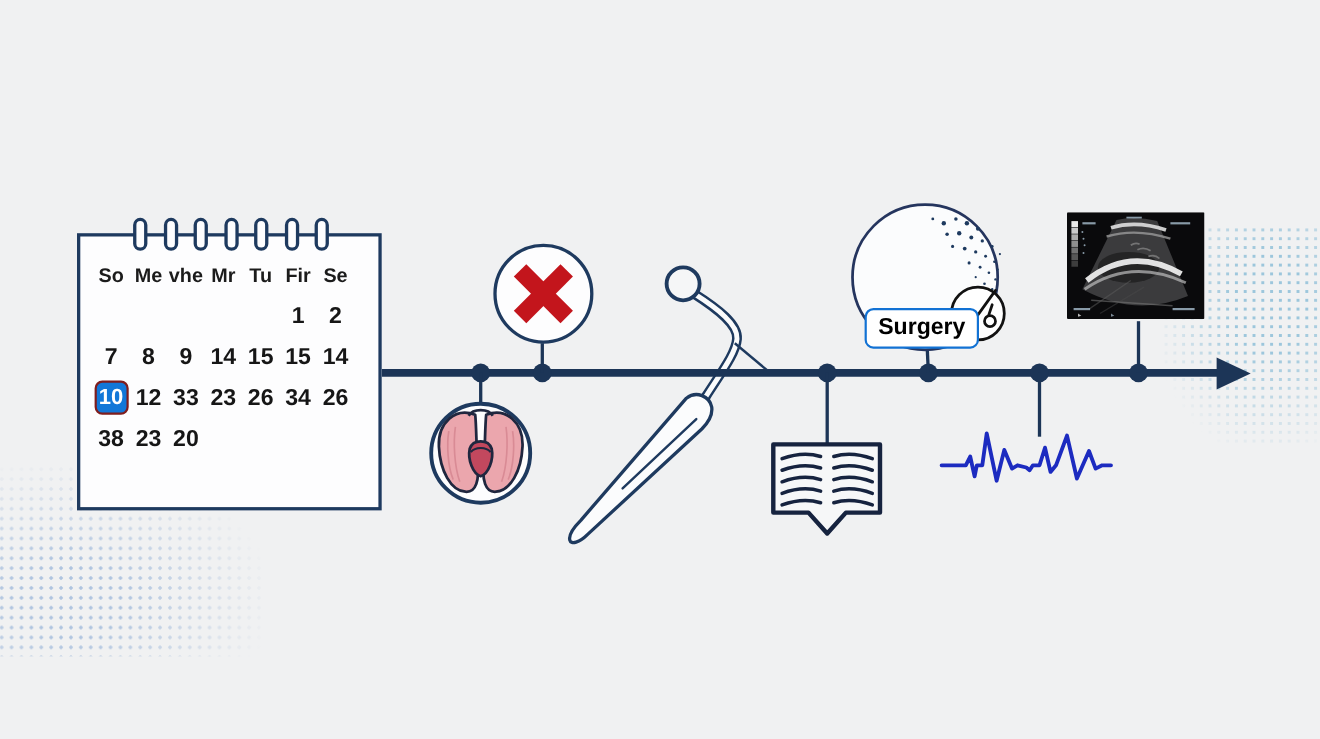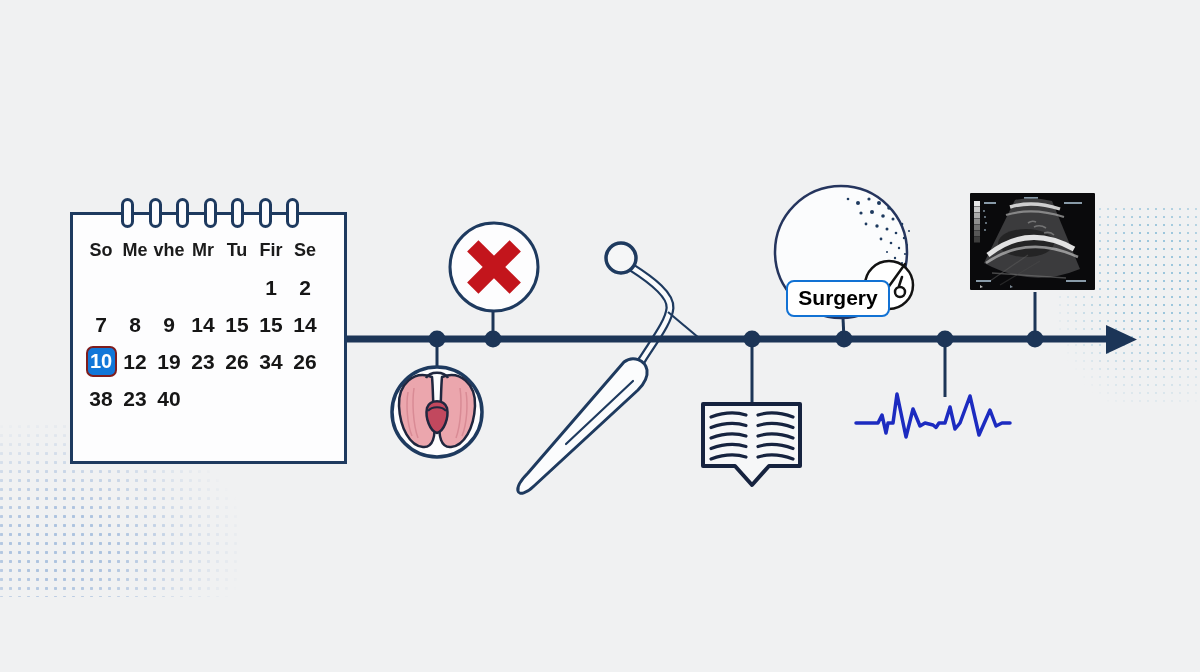--- a/index.html
+++ b/index.html
@@ -203,28 +203,28 @@
       <div class="cal-cell cal-num">8</div>
       <div class="cal-cell cal-num">9</div>
       <div class="cal-cell cal-num">14</div>
       <div class="cal-cell cal-num">15</div>
       <div class="cal-cell cal-num">15</div>
       <div class="cal-cell cal-num">14</div>
       <div class="cal-cell cal-num">
         <span class="sel">10</span>
       </div>
       <div class="cal-cell cal-num">12</div>
-      <div class="cal-cell cal-num">19</div>
+      <div class="cal-cell cal-num">33</div>
       <div class="cal-cell cal-num">23</div>
       <div class="cal-cell cal-num">26</div>
       <div class="cal-cell cal-num">34</div>
       <div class="cal-cell cal-num">26</div>
       <div class="cal-cell cal-num">38</div>
       <div class="cal-cell cal-num">23</div>
-      <div class="cal-cell cal-num">40</div>
+      <div class="cal-cell cal-num">20</div>
       <div class="cal-cell cal-num"></div>
       <div class="cal-cell cal-num"></div>
       <div class="cal-cell cal-num"></div>
       <div class="cal-cell cal-num"></div>
     </div>
 </div>
 
 <div class="surgery-label">Surgery</div>
 
 <div class="ultrasound">

